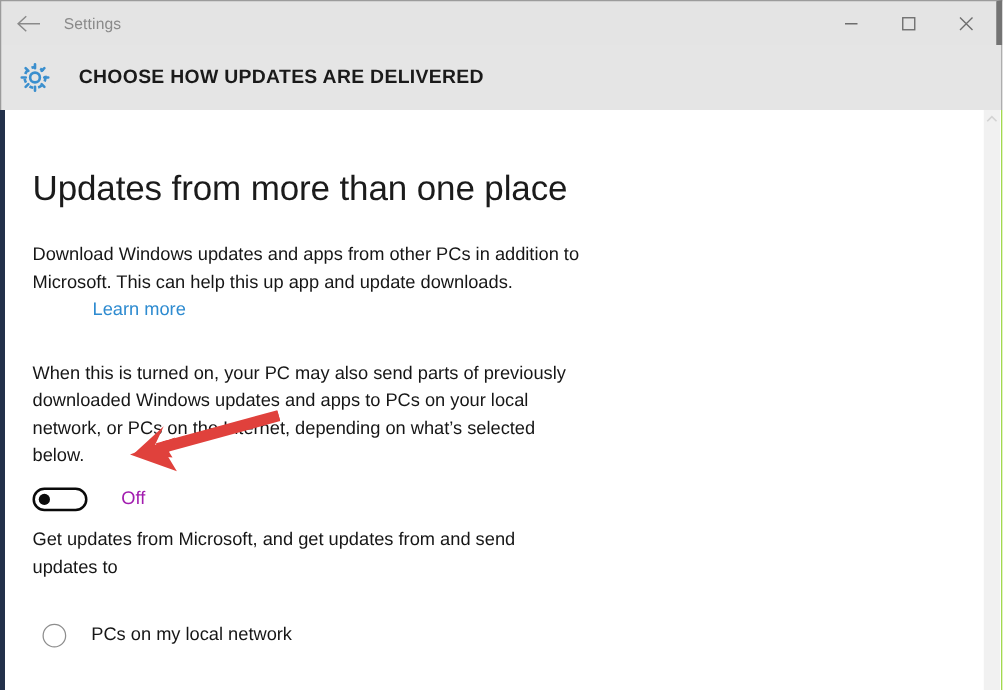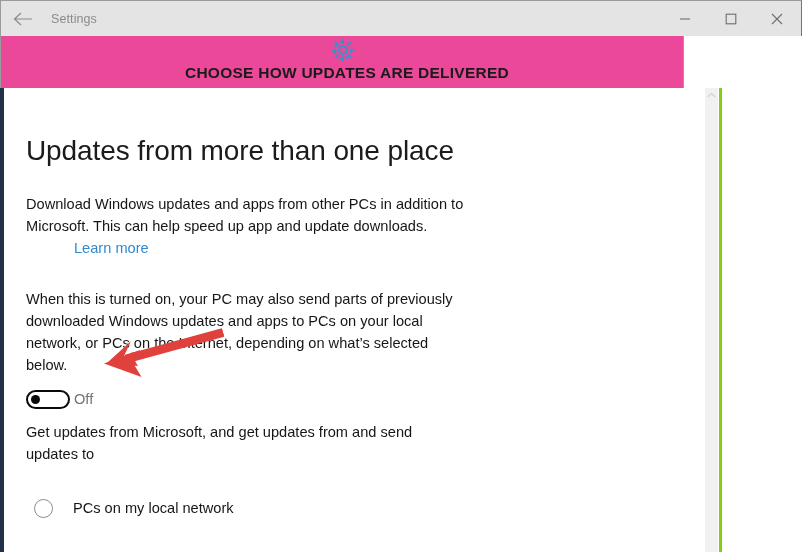--- a/index.html
+++ b/index.html
@@ -27,21 +27,21 @@
   
   .titlebar {
     position: absolute;
     left: 0;
     top: 0;
     width: 802px;
     height: 36px;
     background: #e4e4e4;
     border-top: 1px solid #9b9b9b;
     border-left: 1px solid #9b9b9b;
-    border-right: 1px solid #737373;
+    border-right: 5px solid #737373;
     box-sizing: border-box;
     display: flex;
     align-items: center;
   }
   .back-btn {
     width: 44px;
     height: 35px;
     display: flex;
     align-items: center;
     justify-content: center;
@@ -67,29 +67,28 @@
     align-items: center;
     justify-content: center;
   }
   .cap-btn svg { display: block; }
 
   
   .headerband {
     position: absolute;
     left: 0;
     top: 36px;
-    width: 684px;
+    width: 802px;
     height: 52px;
-    background: #ec4899;
+    background: #e5e5e5;
     border-left: 1px solid #9b9b9b;
     border-right: 1px solid #9b9b9b;
     box-sizing: border-box;
     display: flex;
     align-items: center;
-    flex-direction: column;
   }
   .gear-wrap {
     width: 50px;
     display: flex;
     align-items: center;
     justify-content: center;
     margin-left: 2px;
   }
   .page-title {
     font-size: 15.5px;
@@ -97,25 +96,25 @@
     color: #1a1a1a;
     letter-spacing: .25px;
     margin-left: 10px;
   }
 
   
   .content {
     position: absolute;
     left: 0;
     top: 88px;
-    width: 722px;
+    width: 802px;
     height: 464px;
     background: #ffffff;
     border-left: 4px solid #22304a;
-    border-right: 3px solid #84cc16;
+    border-right: 1px solid #84cc16;
     box-sizing: border-box;
     overflow: hidden;
   }
 
   .inner {
     position: absolute;
     left: 22px;
     top: 0;
     width: 500px;
   }
@@ -170,22 +169,22 @@
     position: absolute;
     left: 3px;
     top: 3px;
     width: 9px;
     height: 9px;
     border-radius: 50%;
     background: #0a0a0a;
   }
   .toggle-label {
     font-size: 14.6px;
-    color: #737373;
-    margin-left: 4px;
+    color: #a21caf;
+    margin-left: 27px;
   }
 
   
   .radio-row {
     display: flex;
     align-items: center;
     margin-top: 24px;
     text-align: center;
   }
   .radio-row.first { margin-top: 34px; }
@@ -289,21 +288,21 @@
     </div>
     <div class="page-title">CHOOSE HOW UPDATES ARE DELIVERED</div>
   </div>
 
   <div class="content">
 
     <div class="inner">
 
       <h1 class="section-heading">Updates from more than one place</h1>
 
-      <p class="para para-1">Download Windows updates and apps from other PCs in addition to Microsoft. This can help speed up app and update downloads.</p>
+      <p class="para para-1">Download Windows updates and apps from other PCs in addition to Microsoft. This can help this up app and update downloads.</p>
       <a class="learn-more" href="#">Learn more</a>
 
       <p class="para para-2">When this is turned on, your PC may also send parts of previously downloaded Windows updates and apps to PCs on your local network, or PCs on the Internet, depending on what’s selected below.</p>
 
       <div class="toggle-row">
         <div class="toggle">
           <div class="knob"></div>
         </div>
         <div class="toggle-label">Off</div>
       </div>

